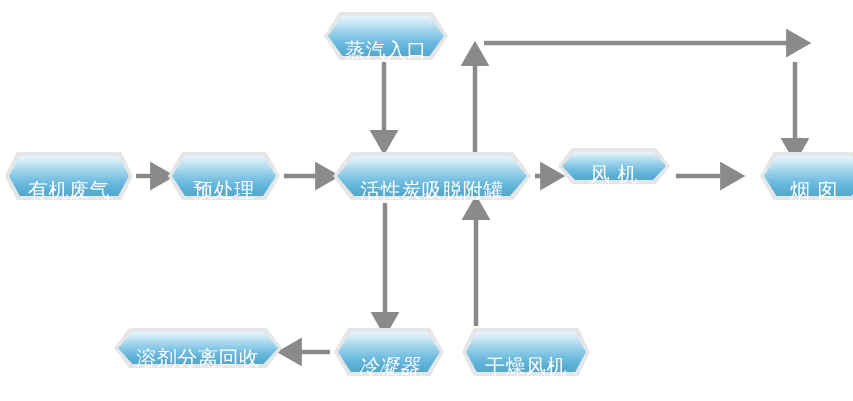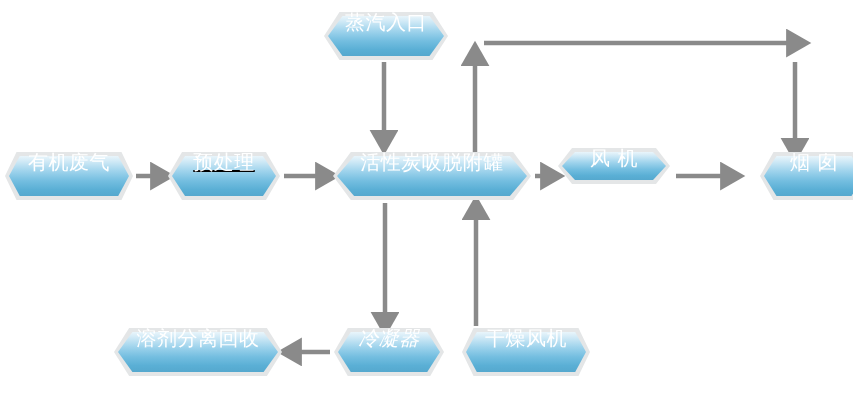--- a/index.html
+++ b/index.html
@@ -22,21 +22,21 @@
     position: absolute;
     left: 0;
     top: 0;
     width: 853px;
     height: 401px;
     pointer-events: none;
   }
   .node {
     position: absolute;
     display: flex;
-    align-items: flex-start;
+    align-items: flex-end;
     justify-content: center;
     box-sizing: border-box;
   }
   
   .node .hex-outer {
     position: absolute;
     left: 0;
     top: 0;
     width: 100%;
     height: 100%;
@@ -127,21 +127,21 @@
       <line x1="795" y1="62" x2="795" y2="148" stroke="#8a8a8a" stroke-width="4.5" marker-end="url(#ah)"></line>
     </g>
   </svg>
 
   <div class="node wide" style="left:5px; top:152px; width:128px; height:48px;">
     <div class="hex-outer"></div>
     <div class="hex-inner"></div>
     <span class="hex-label">有机废气</span>
   </div>
 
-  <div class="node" style="left:168px; top:152px; width:112px; height:48px;text-decoration:underline;">
+  <div class="node" style="left:168px; top:152px; width:112px; height:48px;">
     <div class="hex-outer"></div>
     <div class="hex-inner"></div>
     <span class="hex-label">预处理</span>
   </div>
 
   <div class="node wide" style="left:333px; top:152px; width:198px; height:48px;">
     <div class="hex-outer"></div>
     <div class="hex-inner"></div>
     <span class="hex-label">活性炭吸脱附罐</span>
   </div>
@@ -157,21 +157,21 @@
     <div class="hex-inner"></div>
     <span class="hex-label">烟 囱</span>
   </div>
 
   <div class="node" style="left:324px; top:12px; width:124px; height:48px;">
     <div class="hex-outer"></div>
     <div class="hex-inner"></div>
     <span class="hex-label">蒸汽入口</span>
   </div>
 
-  <div class="node wide" style="left:114px; top:328px; width:168px; height:48px;">
+  <div class="node wide" style="left:114px; top:328px; width:168px; height:40px;">
     <div class="hex-outer"></div>
     <div class="hex-inner"></div>
     <span class="hex-label">溶剂分离回收</span>
   </div>
 
   <div class="node" style="left:334px; top:328px; width:110px; height:48px;font-style:italic;">
     <div class="hex-outer"></div>
     <div class="hex-inner"></div>
     <span class="hex-label">冷凝器</span>
   </div>

